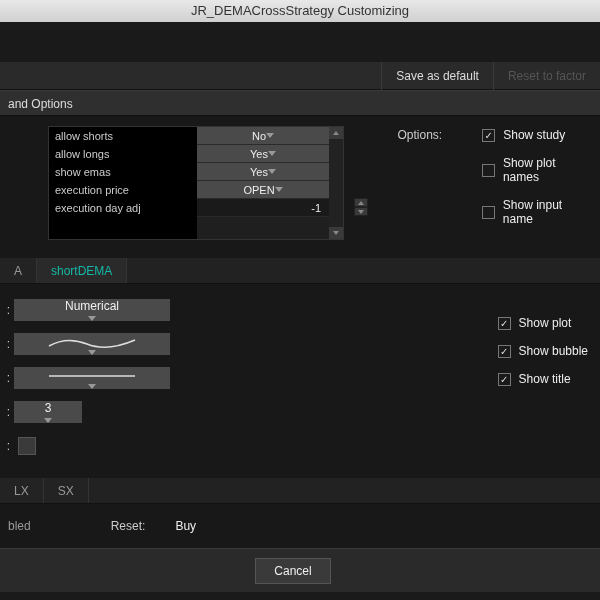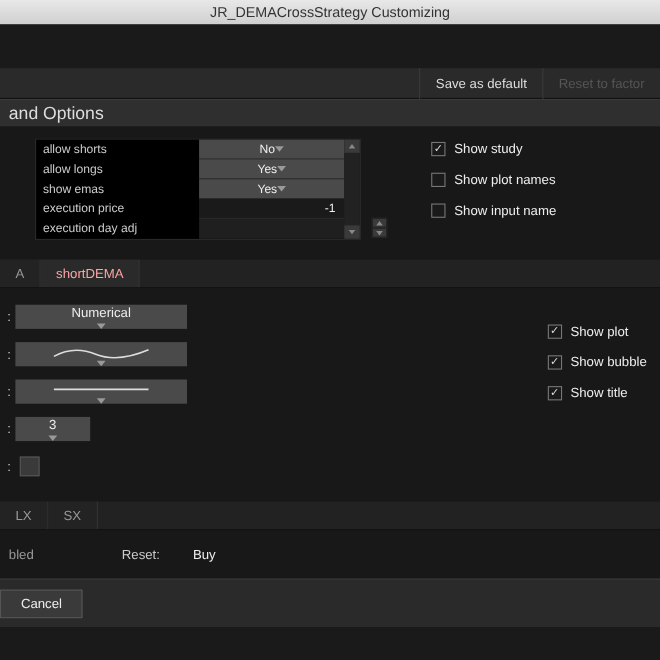--- a/index.html
+++ b/index.html
@@ -38,37 +38,37 @@
     border-left: 1px solid #3a3a3a;
     cursor: pointer;
   }
   .topbar .btn.disabled { color: #555; }
   .section-header {
     background: #2f2f2f;
     height: 26px;
     line-height: 26px;
     padding-left: 8px;
     color: #ddd;
-    font-size: 16px;
+    font-size: 12px;
     border-top: 1px solid #3a3a3a;
     border-bottom: 1px solid #111;
   }
   .section-body {
     background: #181818;
     padding: 10px 8px 18px 8px;
   }
   .inputs-wrap {
     display: flex;
     gap: 10px;
   }
   .inputs-table {
     display: flex;
     background: #000;
     border: 1px solid #333;
-    margin-left: 24px;
+    margin-left: 40px;
   }
   .col-names {
     width: 148px;
     background: #000;
   }
   .col-vals {
     width: 132px;
     background: #1f1f1f;
   }
   .row {
@@ -138,21 +138,21 @@
   }
   .tabs {
     display:flex;
     background:#222;
     height: 26px;
     border-bottom: 1px solid #111;
   }
   .tab {
     padding: 0 14px;
     line-height:26px;
-    color:#fca5a5;
+    color:#14b8a6;
     border-right:1px solid #333;
     background:#2a2a2a;
     cursor:pointer;
   }
   .tab.inactive { background:#232323; color:#999; }
   .plot-body {
     background:#181818;
     padding: 14px 8px 10px 0;
     display:flex;
   }
@@ -195,21 +195,21 @@
     height: 44px;
     display:flex;align-items:center;
     padding-left: 8px;
   }
   .orders-label { color:#999; margin-right: 80px; font-size:12px;}
   .side-label { color:#ccc; margin-right: 30px; }
   .side-val { color:#eee; }
   .footer {
     background:#2a2a2a;
     height: 44px;
-    display:flex;align-items:center;justify-content:flex-start;
+    display:flex;align-items:center;justify-content:center;
     padding-right: 14px;
     border-top:1px solid #3a3a3a;
   }
   .footer .fbtn {
     background:#3a3a3a;
     border:1px solid #555;
     padding: 5px 18px;
     color:#eee;
     cursor:pointer;
     font-size:12px;
@@ -246,20 +246,24 @@
             <span class="caret"></span>
           </div>
         <div class="row">
             <span>Yes</span>
             <span class="caret"></span>
           </div>
         <div class="row">
             <span>Yes</span>
             <span class="caret"></span>
           </div>
+        <div class="row">
+            <span>OPEN</span>
+            <span class="caret"></span>
+          </div>
         <div class="row num">
             <span>-1</span>
           </div>
       </div>
       <div class="scroll-col">
         <div class="scroll-arrow">
             <div class="tri-up"></div>
           </div>
         <div class="scroll-track"></div>
         <div class="scroll-arrow">
@@ -268,20 +272,23 @@
       </div>
     </div>
     <div class="spinner-col">
       <div class="spin">
           <div class="tri-up"></div>
         </div>
       <div class="spin">
           <div class="tri-down"></div>
         </div>
     </div>
+    <div class="opts-col">
+      <div class="opts-label">Options:</div>
+    </div>
     <div style="margin-left:30px;padding-top:2px">
       <div class="chk-row">
         <div class="chkbox">✓</div>
         <span>Show study</span>
       </div>
       <div class="chk-row">
         <div class="chkbox"></div>
         <span>Show plot names</span>
       </div>
       <div class="chk-row">

